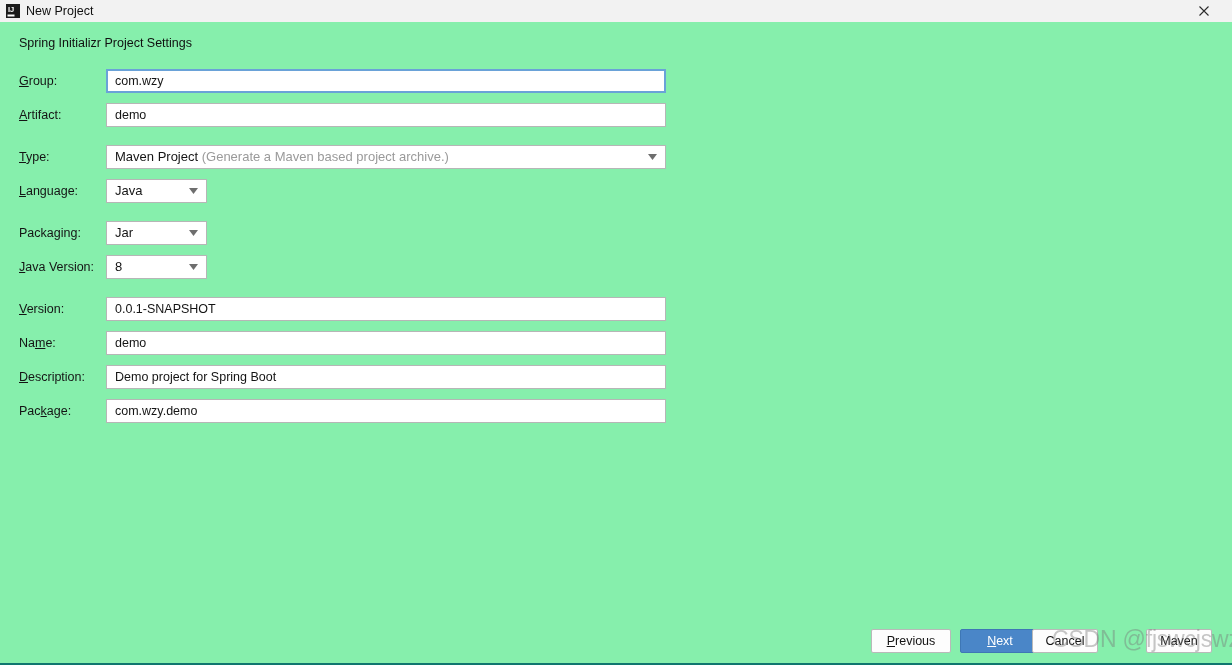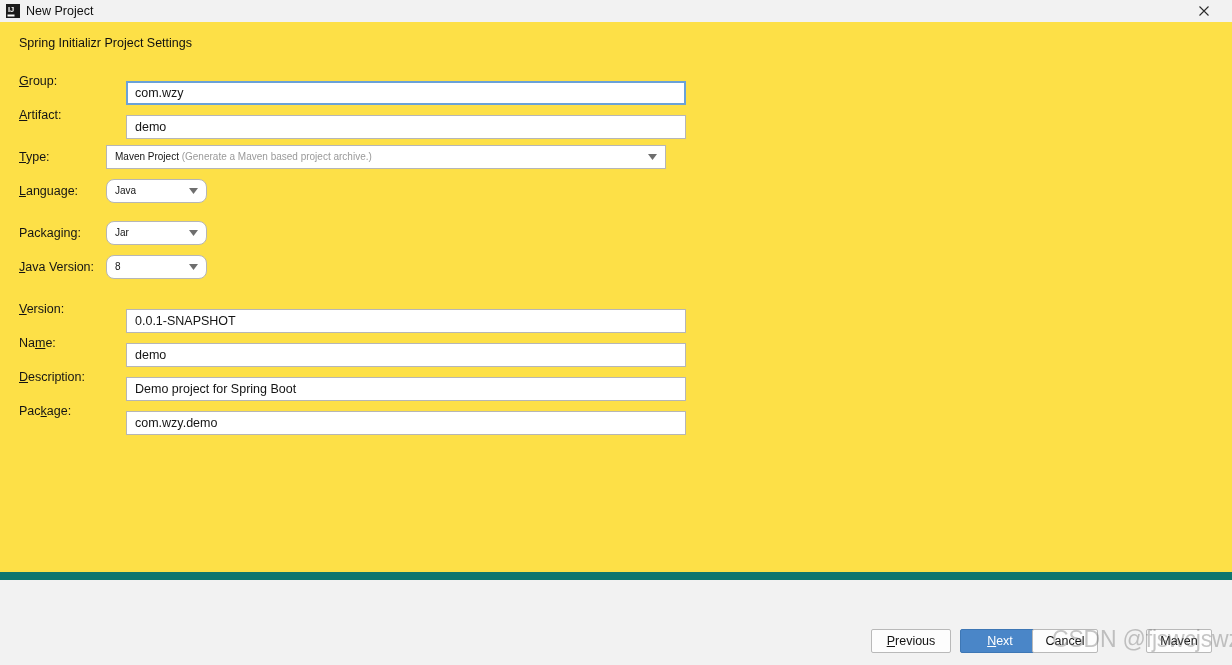--- a/index.html
+++ b/index.html
@@ -10,23 +10,23 @@
   }
   body {
     font-family: "Liberation Sans", sans-serif;
     font-size: 12px;
     color: #1d1d1d;
     background: #f2f2f2;
   }
   .window {
     position: relative;
     width: 1232px;
-    height: 580px;
-    background: #fde047;
-    border-bottom: 8px solid #0f766e;
+    height: 665px;
+    background: #86efac;
+    border-bottom: 2px solid #0f766e;
   }
 
   
   .titlebar {
     position: absolute;
     left: 0; top: 0;
     width: 1232px; height: 22px;
     background: #f2f2f2;
     display: flex;
     align-items: center;
@@ -87,33 +87,32 @@
     font-size: 12.5px;
     color: #141414;
     white-space: nowrap;
     text-align: center;
   }
   .row-label u { text-decoration: underline; }
 
   .field {
     position: absolute;
     left: 106px;
-    top: 12px;
+    top: 0;
     width: 560px;
     height: 24px;
     background: #ffffff;
     border: 1px solid #b6b6b6;
     padding: 0 0 0 8px;
     font-family: "Liberation Sans", sans-serif;
     font-size: 12.5px;
     color: #141414;
     line-height: 22px;
     display: block;
     outline: none;
-    margin-left: 20px;
   }
   .field.focused {
     border: 2px solid #6aa2d8;
     padding-left: 7px;
     line-height: 20px;
   }
 
   
   .combo {
     position: absolute;
@@ -122,35 +121,35 @@
     width: 560px;
     height: 24px;
     background: #ffffff;
     border: 1px solid #b6b6b6;
     cursor: pointer;
   }
   .combo-text {
     position: absolute;
     left: 8px; top: 0;
     height: 22px; line-height: 22px;
-    font-size: 10px;
+    font-size: 13px;
     color: #141414;
     white-space: nowrap;
     text-align: right;
   }
   .combo-hint { color: #9a9a9a; }
   .combo-arrow {
     position: absolute;
     right: 8px; top: 0;
     height: 22px;
     display: flex; align-items: center;
   }
 
   
-  .combo.small { width: 101px; border-radius: 8px; }
+  .combo.small { width: 101px; }
 
   .arrow-glyph {
     width: 9px; height: 6px;
     background: #6e6e6e;
     clip-path: polygon(0 0, 100% 0, 50% 100%);
     display: block;
   }
 
   
   .btn {

